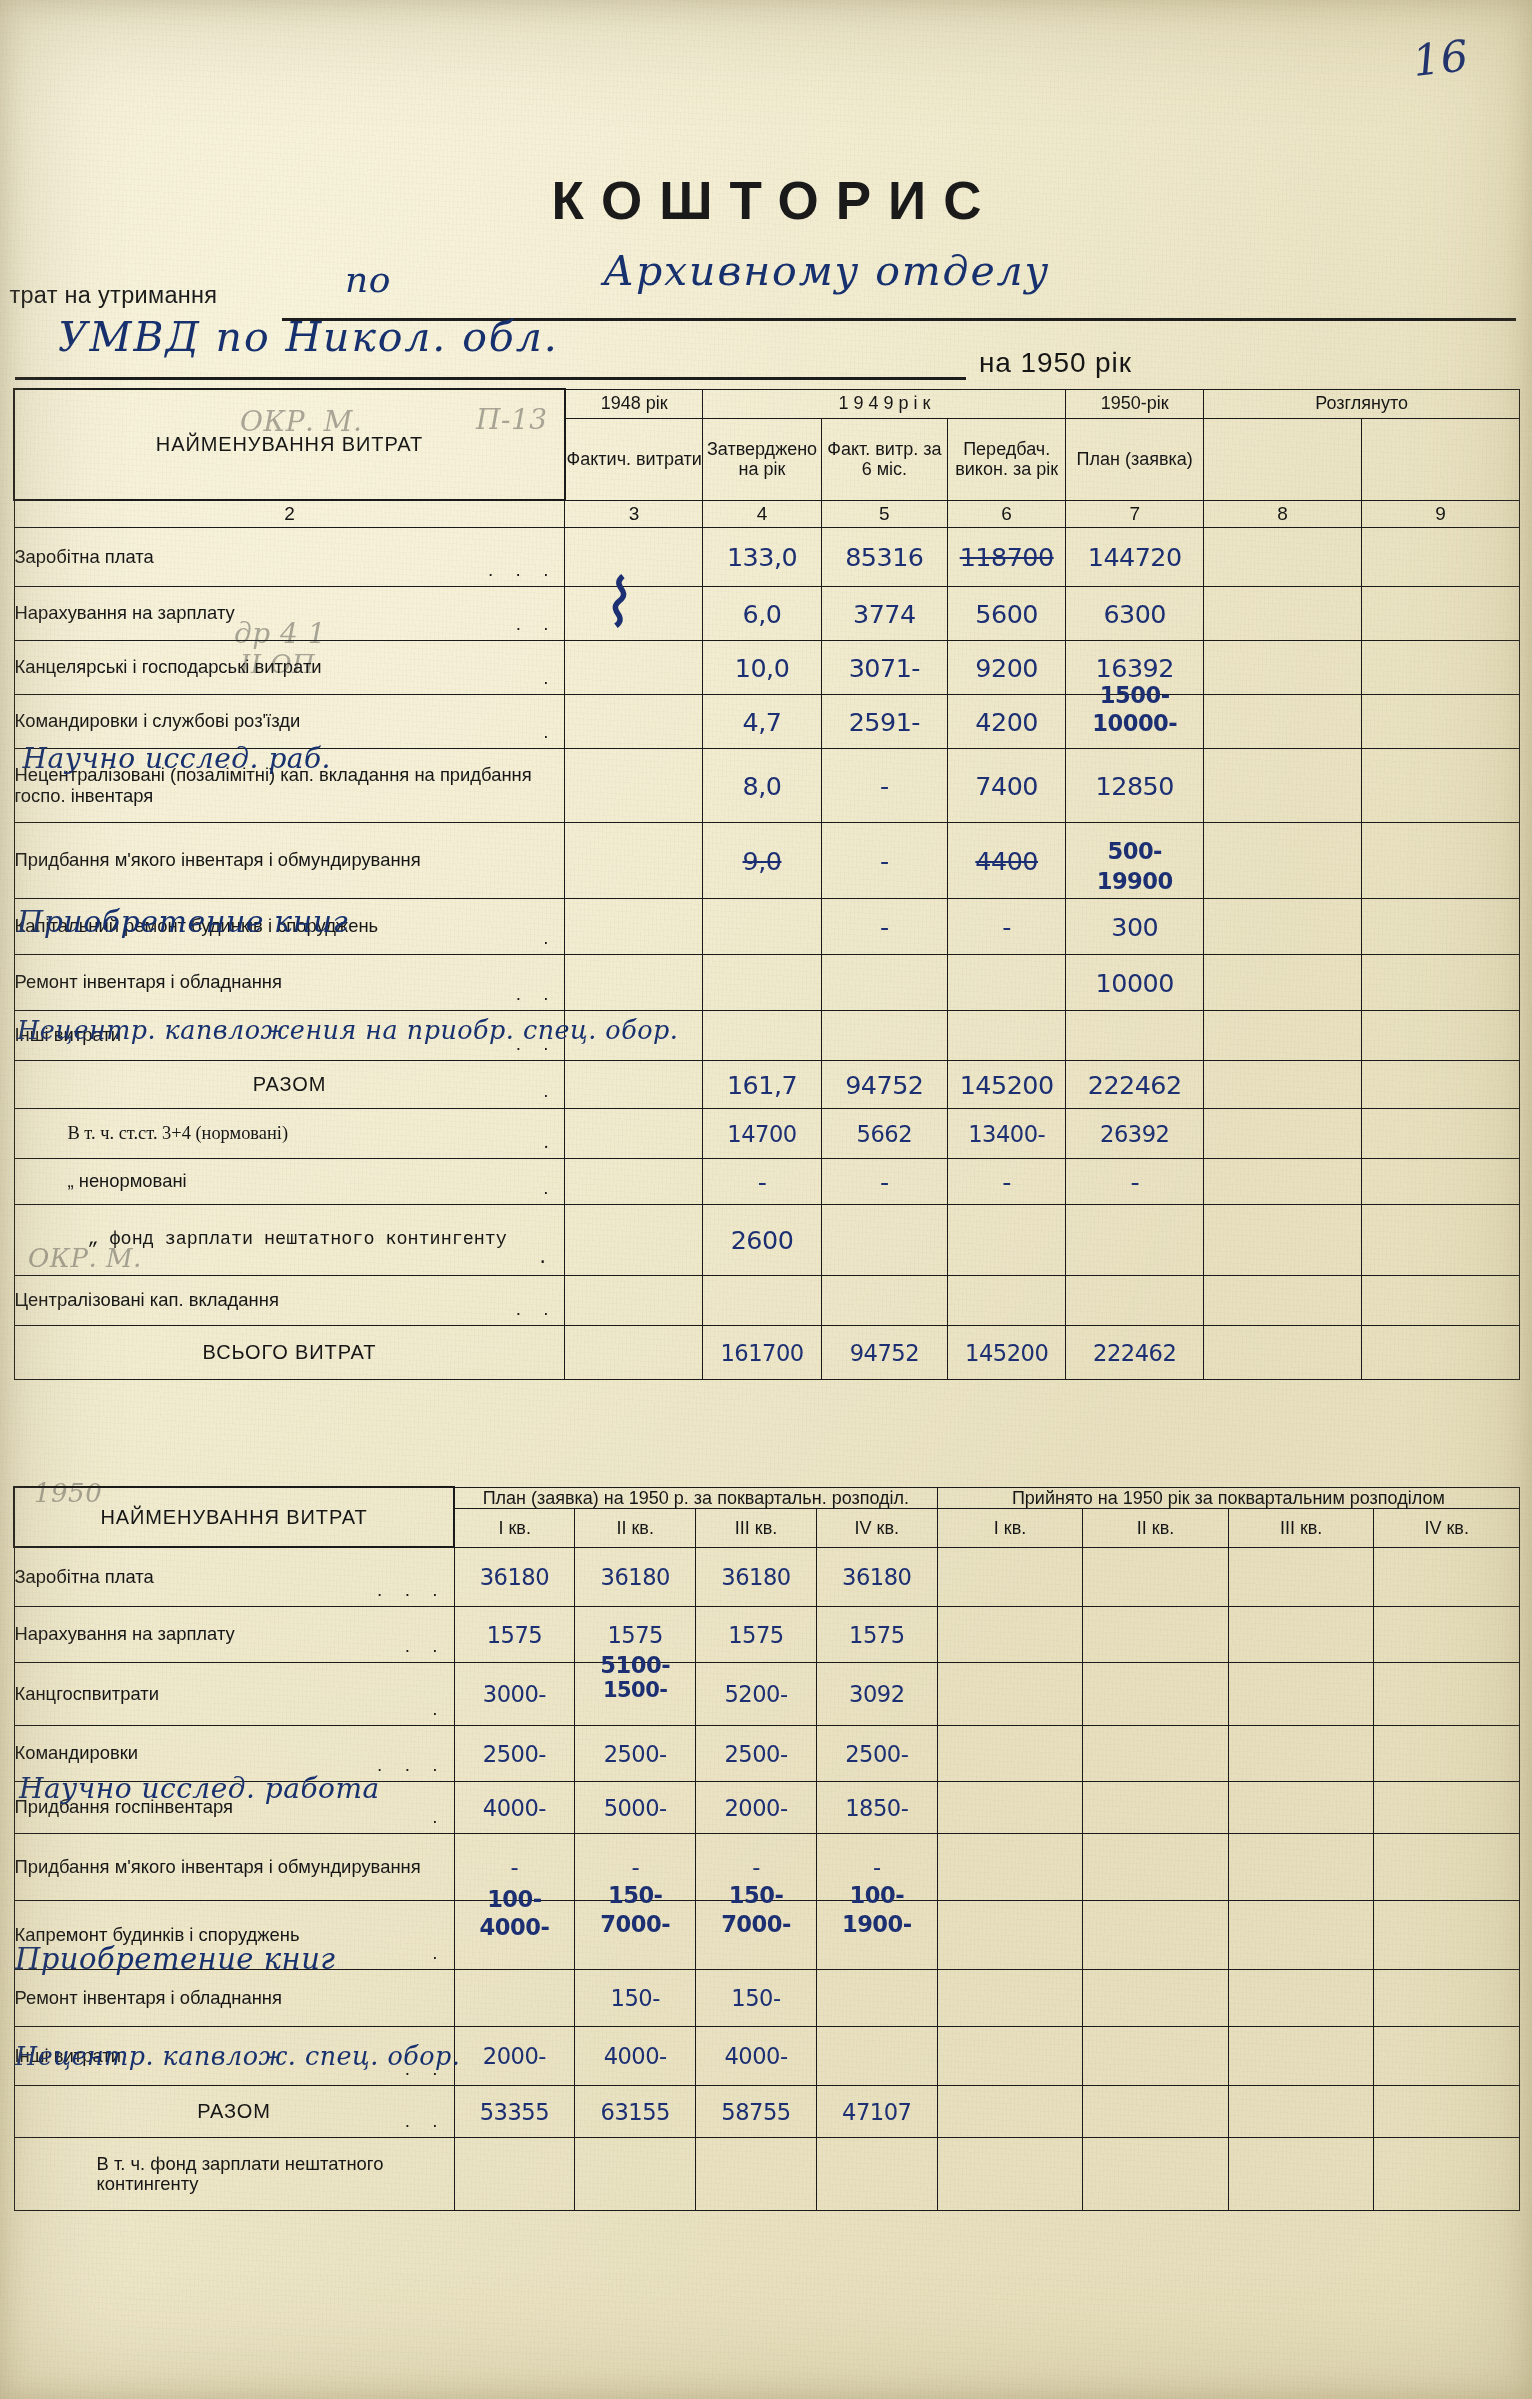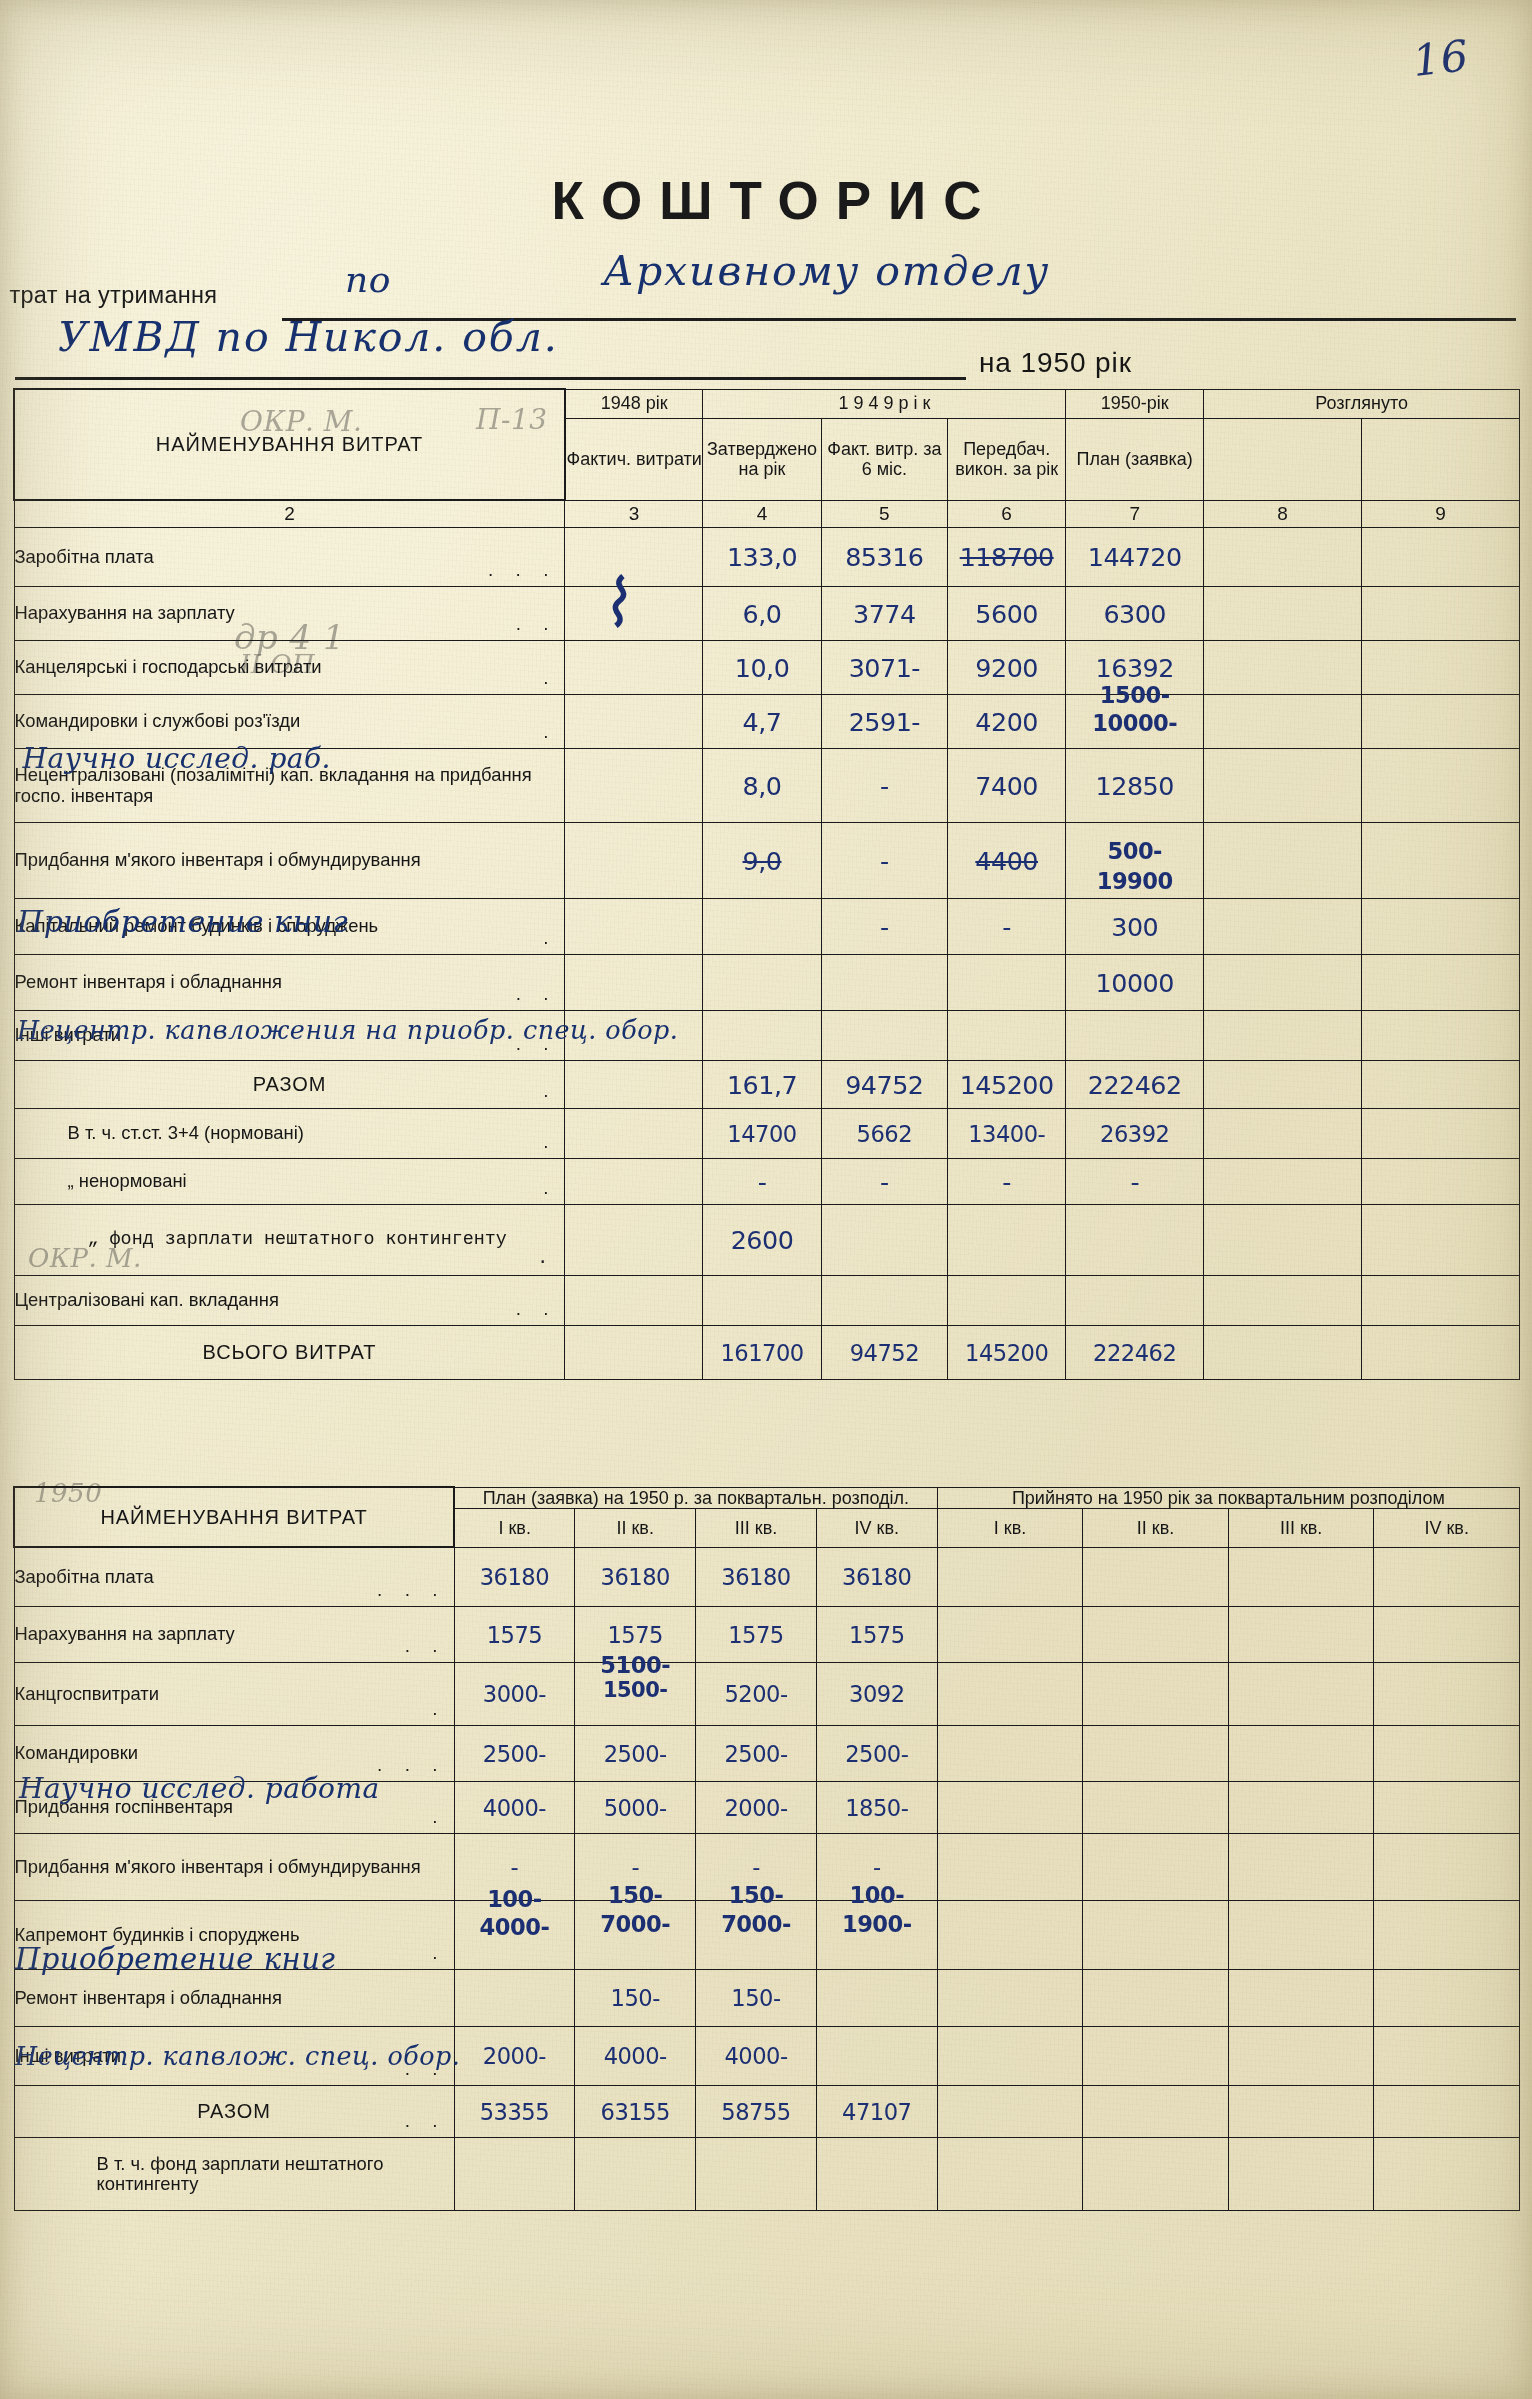--- a/index.html
+++ b/index.html
@@ -158,21 +158,21 @@
 <div class="hline" style="left:282px;top:318px;width:1234px;height:2.8px;"></div>
 <div class="hline" style="left:15px;top:377px;width:951px;height:2.8px;"></div>
 
 <div class="hw" style="left:345px;top:259px;font-size:36px;">по</div>
 <div class="hw" style="left:603px;top:247px;font-size:41px;letter-spacing:1.9px;">Архивному отделу</div>
 <div class="hw" style="left:58px;top:313px;font-size:41px;letter-spacing:1.9px;">УМВД по Никол. обл.</div>
 <div id="year-label">на 1950 рік</div>
 
 <div class="hw hw-pencil" style="left:240px;top:377px;font-size:28px;">ОКР. М.</div>
 <div class="hw hw-pencil" style="left:476px;top:375px;font-size:28px;">П-13</div>
-<div class="hw hw-pencil" style="left:234px;top:589px;font-size:34px;">др 4 1</div>
+<div class="hw hw-pencil" style="left:234px;top:589px;font-size:28px;">др 4 1</div>
 <div class="hw hw-pencil" style="left:240px;top:621px;font-size:26px;">ІІ ОП</div>
 <div class="hw hw-pencil" style="left:28px;top:1215px;font-size:26px;">ОКР. М.</div>
 <div class="hw hw-pencil" style="left:34px;top:1450px;font-size:26px;">1950</div>
 
 <table class="tbl" id="t1" style="left:13px;top:388px;width:1507px;">
   <colgroup>
     <col style="width:527px">
       <col style="width:132px">
       <col style="width:113px">
     <col style="width:121px">
@@ -347,21 +347,21 @@
     <td></td>
     <td class="cellnum">161,7</td>
     <td class="cellnum">94752</td>
     <td class="cellnum">145200</td>
     <td class="cellnum">222462</td>
     <td></td>
         <td></td>
   </tr>
 
   <tr>
-    <td class="rowlbl" style="height:49px;padding-left:53px;">
+    <td class="rowlbl" style="height:49px;padding-left:53px;font-family:Liberation Serif, serif;">
       <span>В т. ч. ст.ст. 3+4 (нормовані)</span>
       <span class="dots">.</span>
     </td>
     <td></td>
     <td class="cellnum sm">14700</td>
     <td class="cellnum sm">5662</td>
     <td class="cellnum sm">13400-</td>
     <td class="cellnum sm">26392</td>
     <td></td>
         <td></td>

